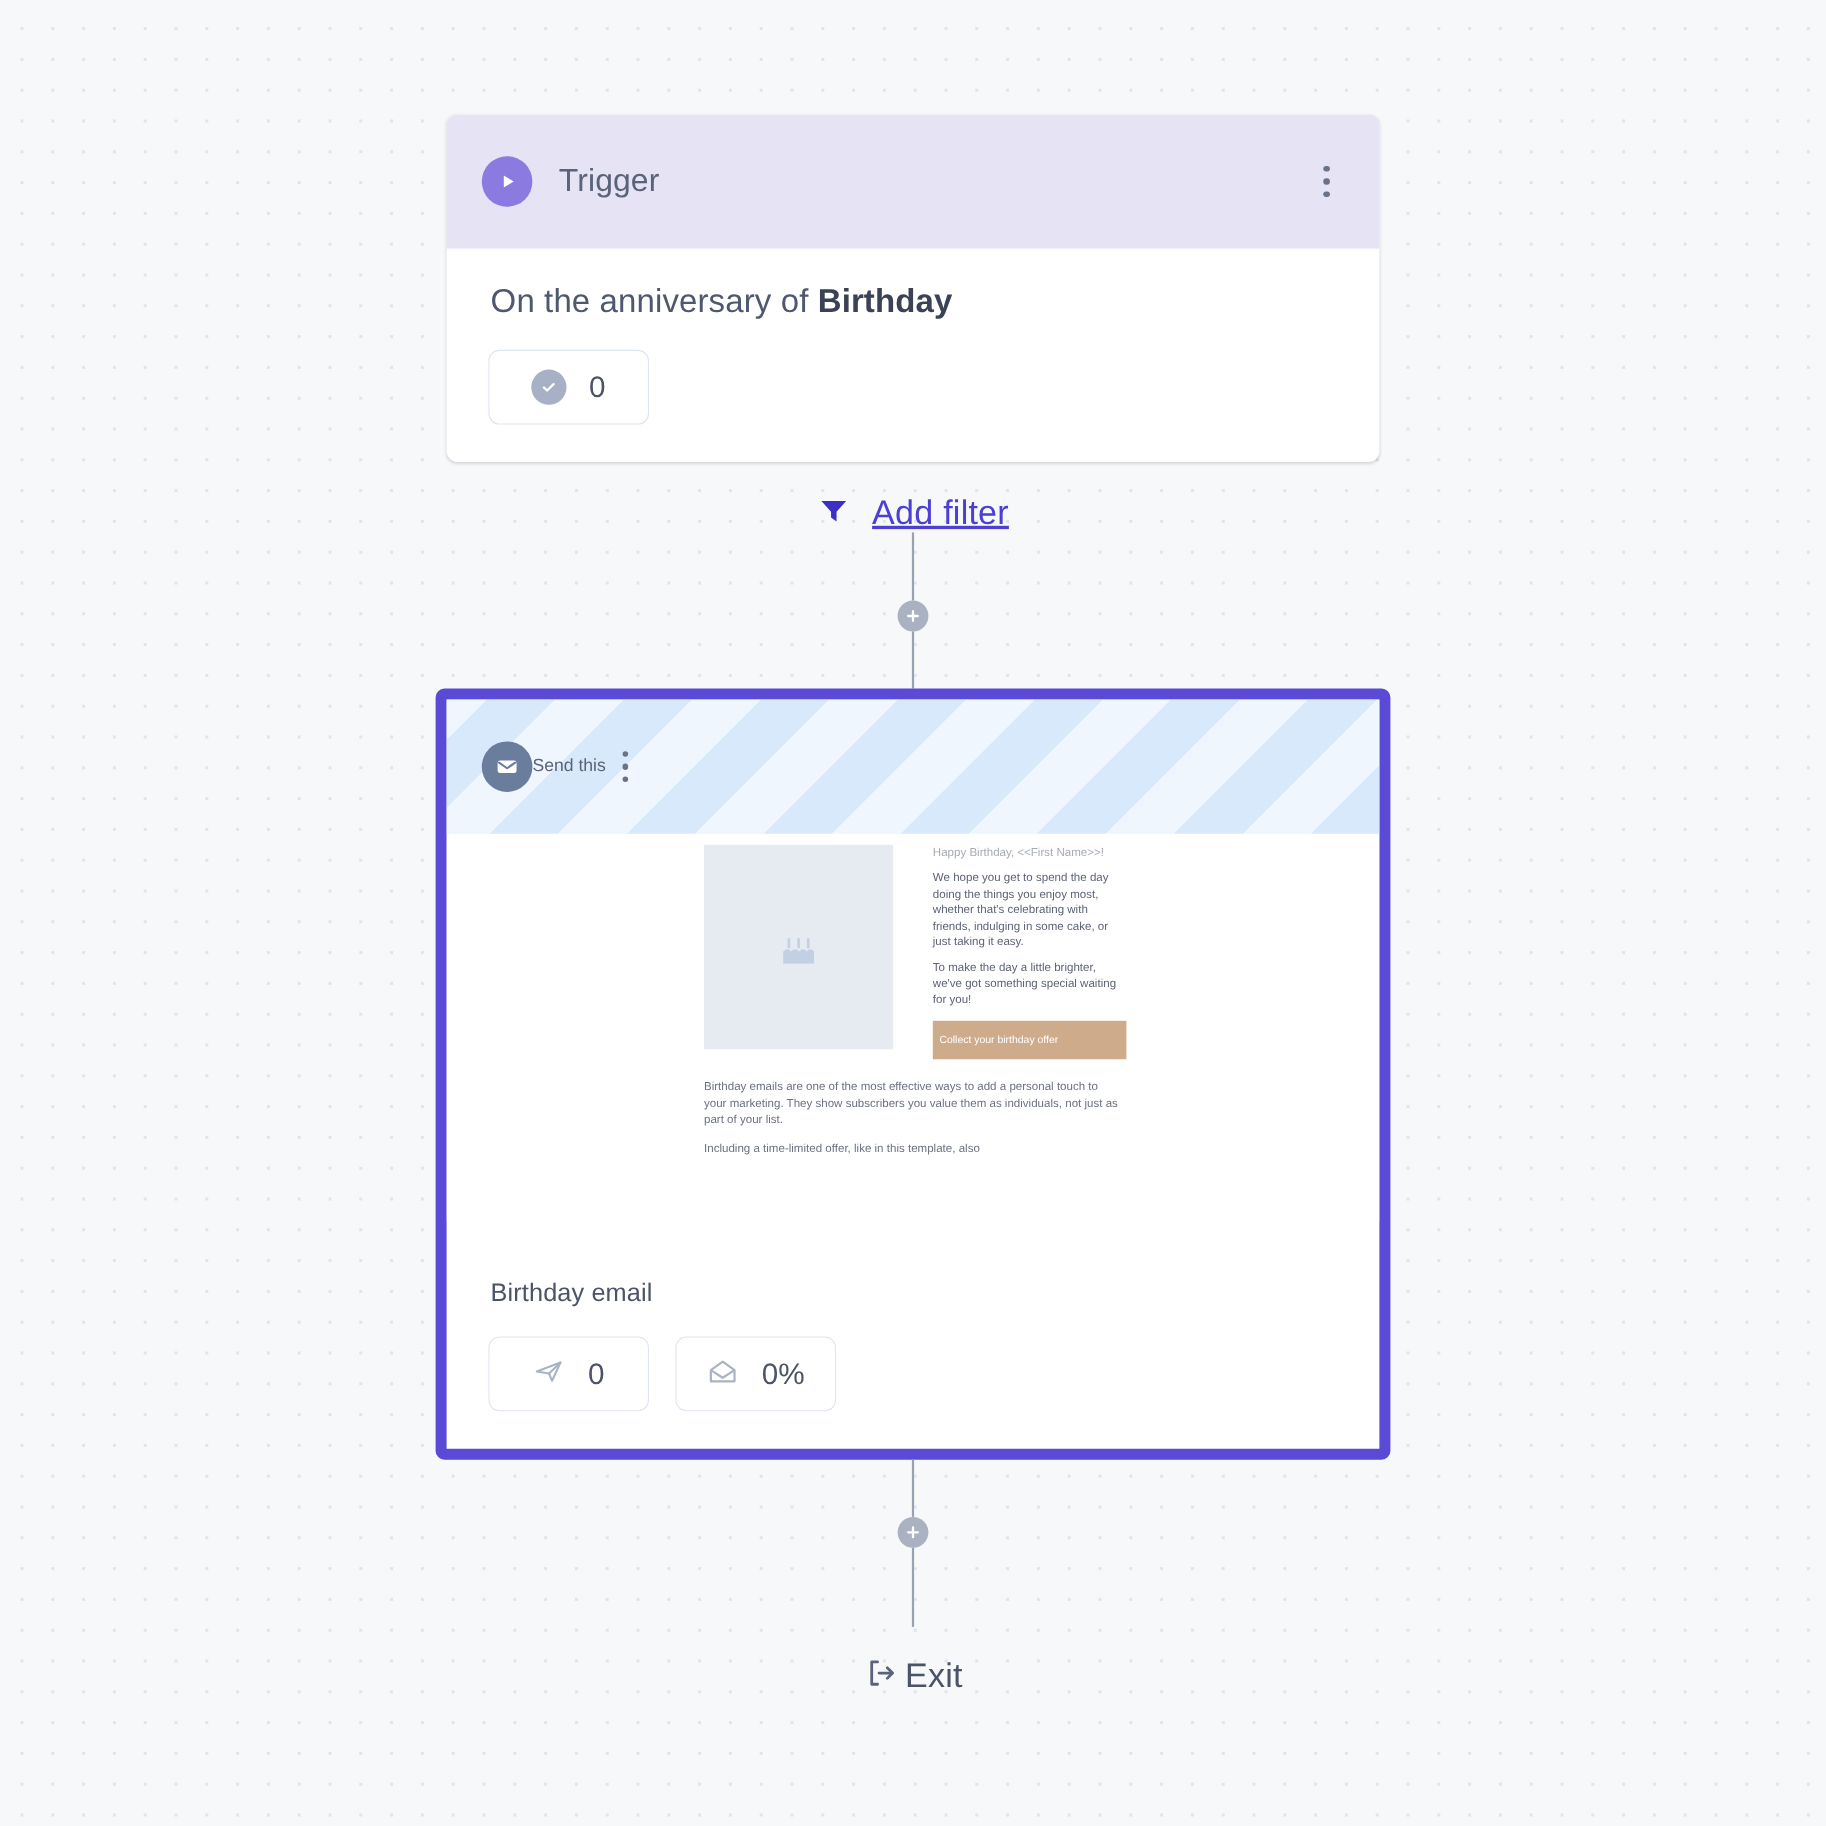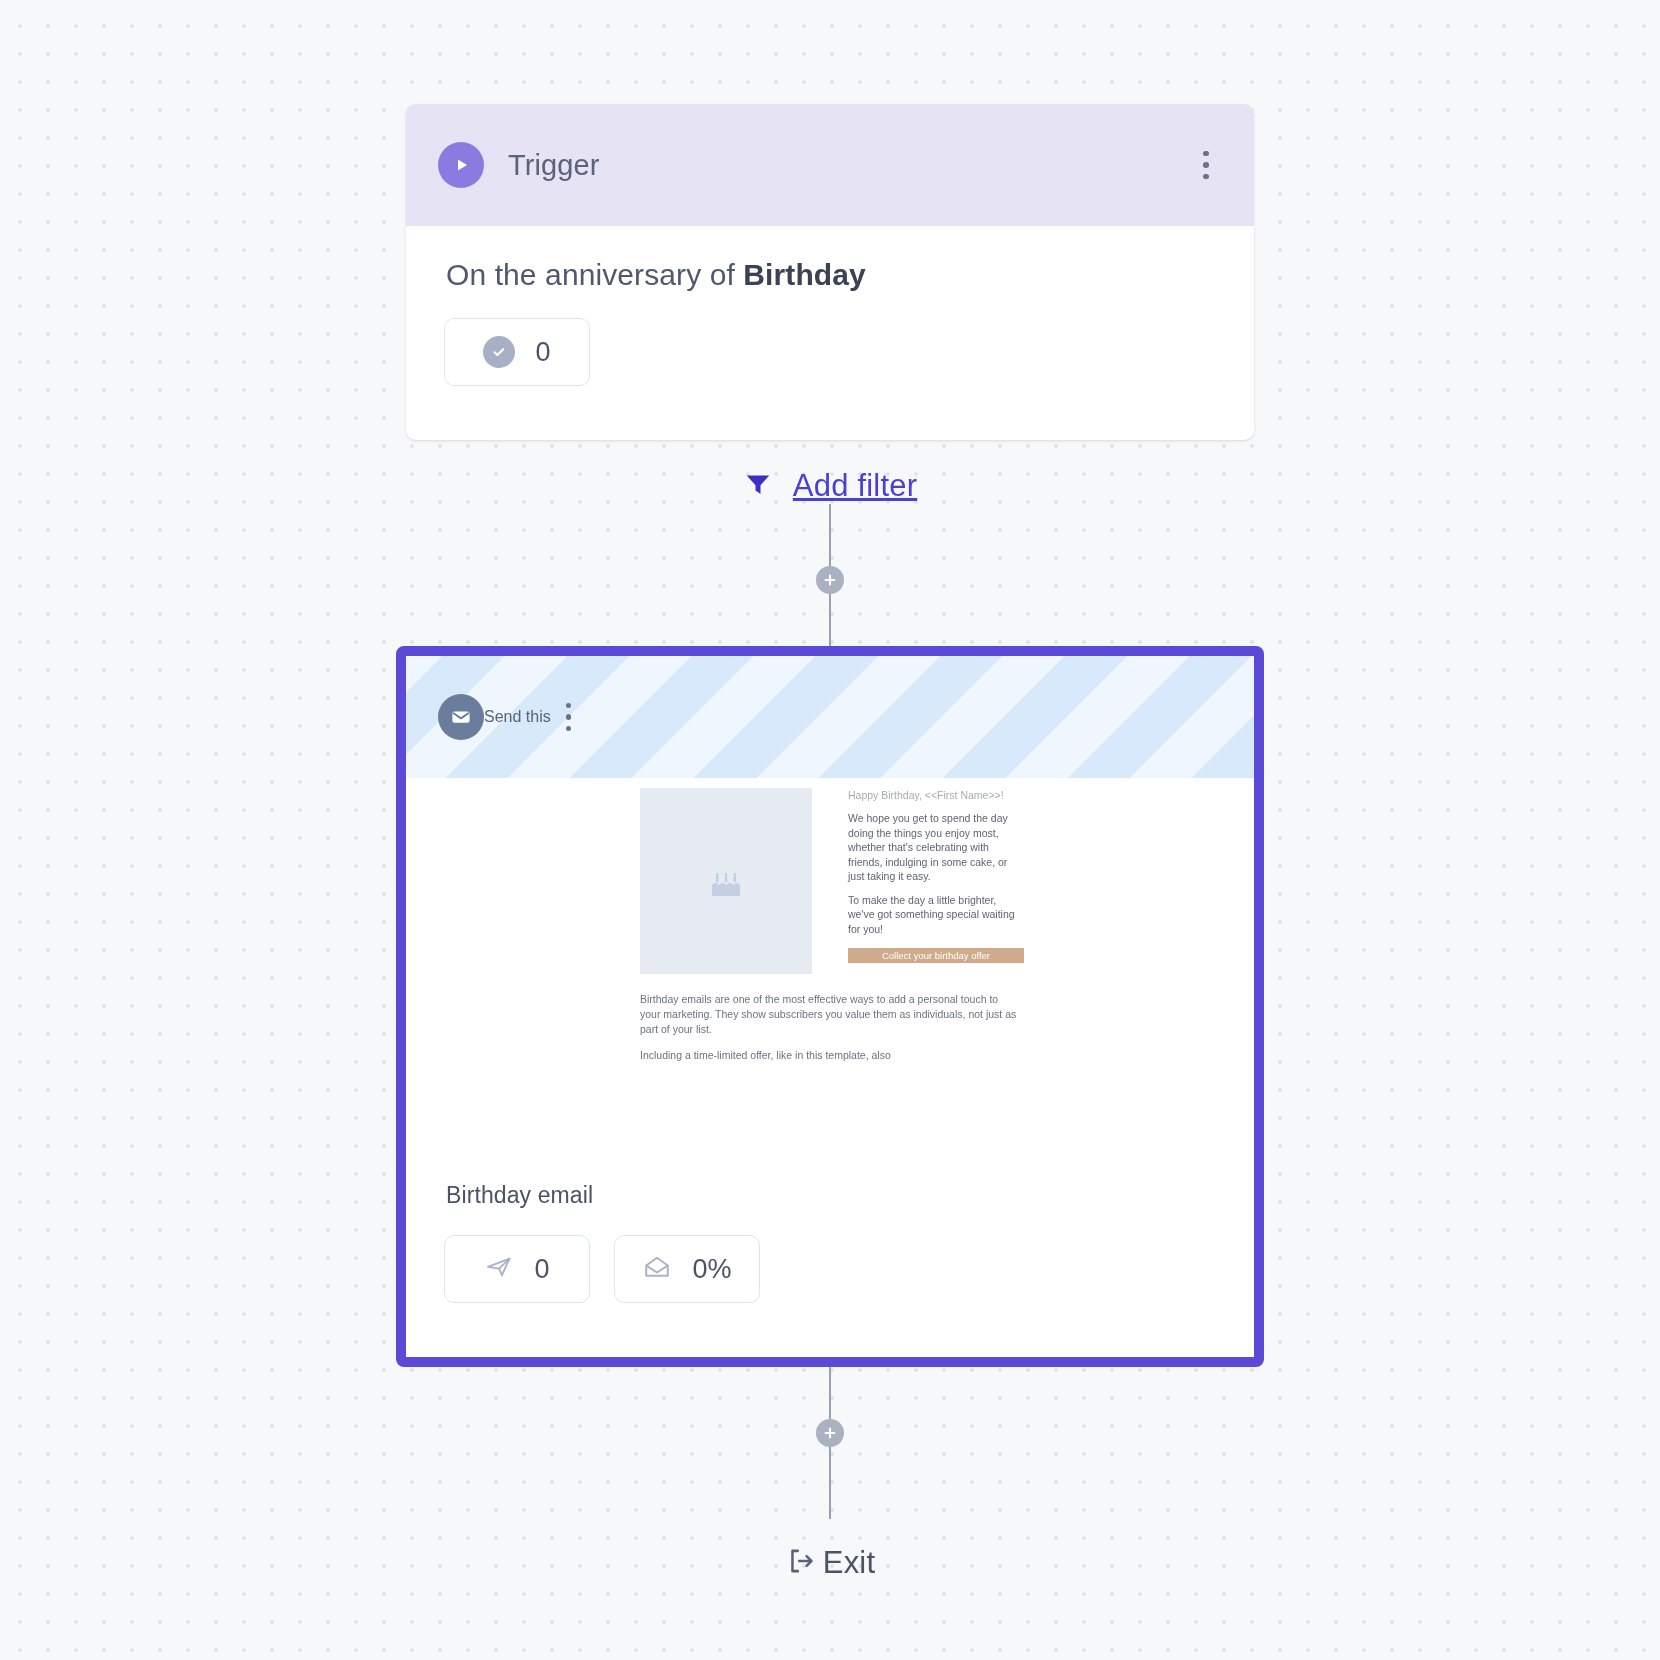--- a/index.html
+++ b/index.html
@@ -84,21 +84,21 @@
   }
   .dots i {
     display: block;
     width: 5.5px;
     height: 5.5px;
     border-radius: 50%;
     background: #6a7287;
   }
 
   .card-body {
-    padding: 34px 36px 54px 38px;
+    padding: 34px 36px 34px 38px;
   }
 
   
   .trigger-card { margin-top: 100px; }
   .trigger-header { background: #e5e3f4; }
   .trigger-header .hdr-icon { background: #8b7ae0; }
 
   .trigger-desc {
     font-size: 30px;
     color: #4f586e;
@@ -226,22 +226,22 @@
     font-family: "Liberation Sans", sans-serif;
     filter: blur(.35px);
     margin-bottom: 9px;
   }
   .pv-t.faded { opacity: .55; }
   .pv-cta {
     margin-top: 12px;
     background: #ceab8a;
     color: #fff;
     font-size: 9.5px;
-    text-align: center;
-    padding: 2px 6px;
+    text-align: left;
+    padding: 12px 6px;
     filter: blur(.35px);
     width: 176px;
     margin-left: auto;
   }
   .pv-foot {
     margin-top: 18px;
     font-size: 10.5px;
     line-height: 1.42;
     color: #6b7280;
     filter: blur(.35px);

